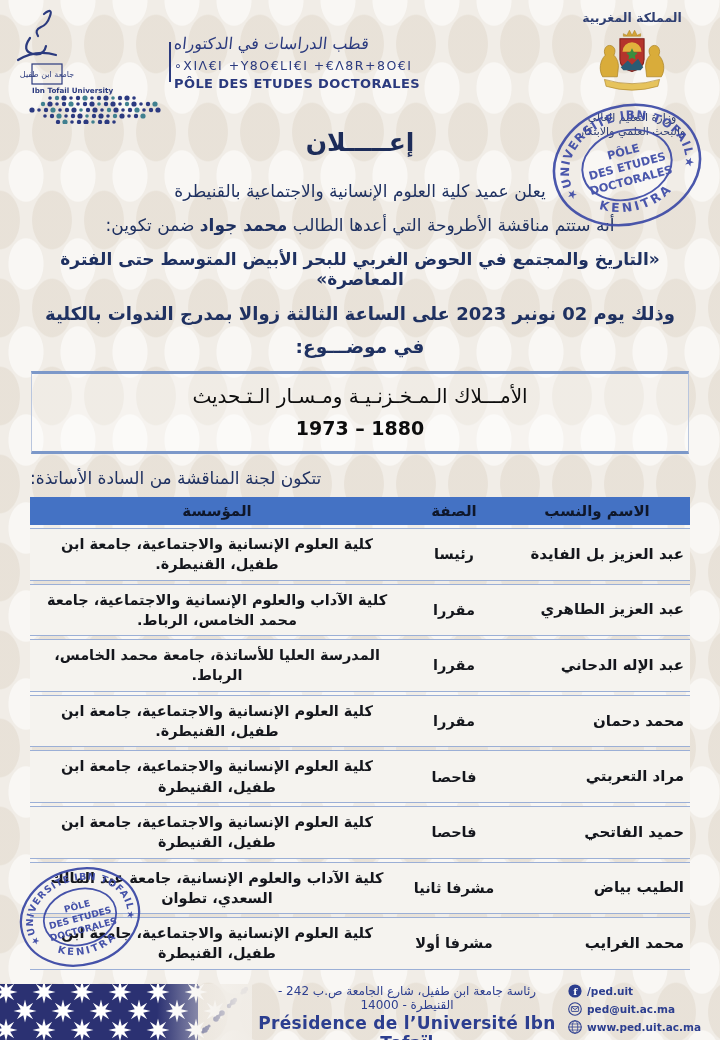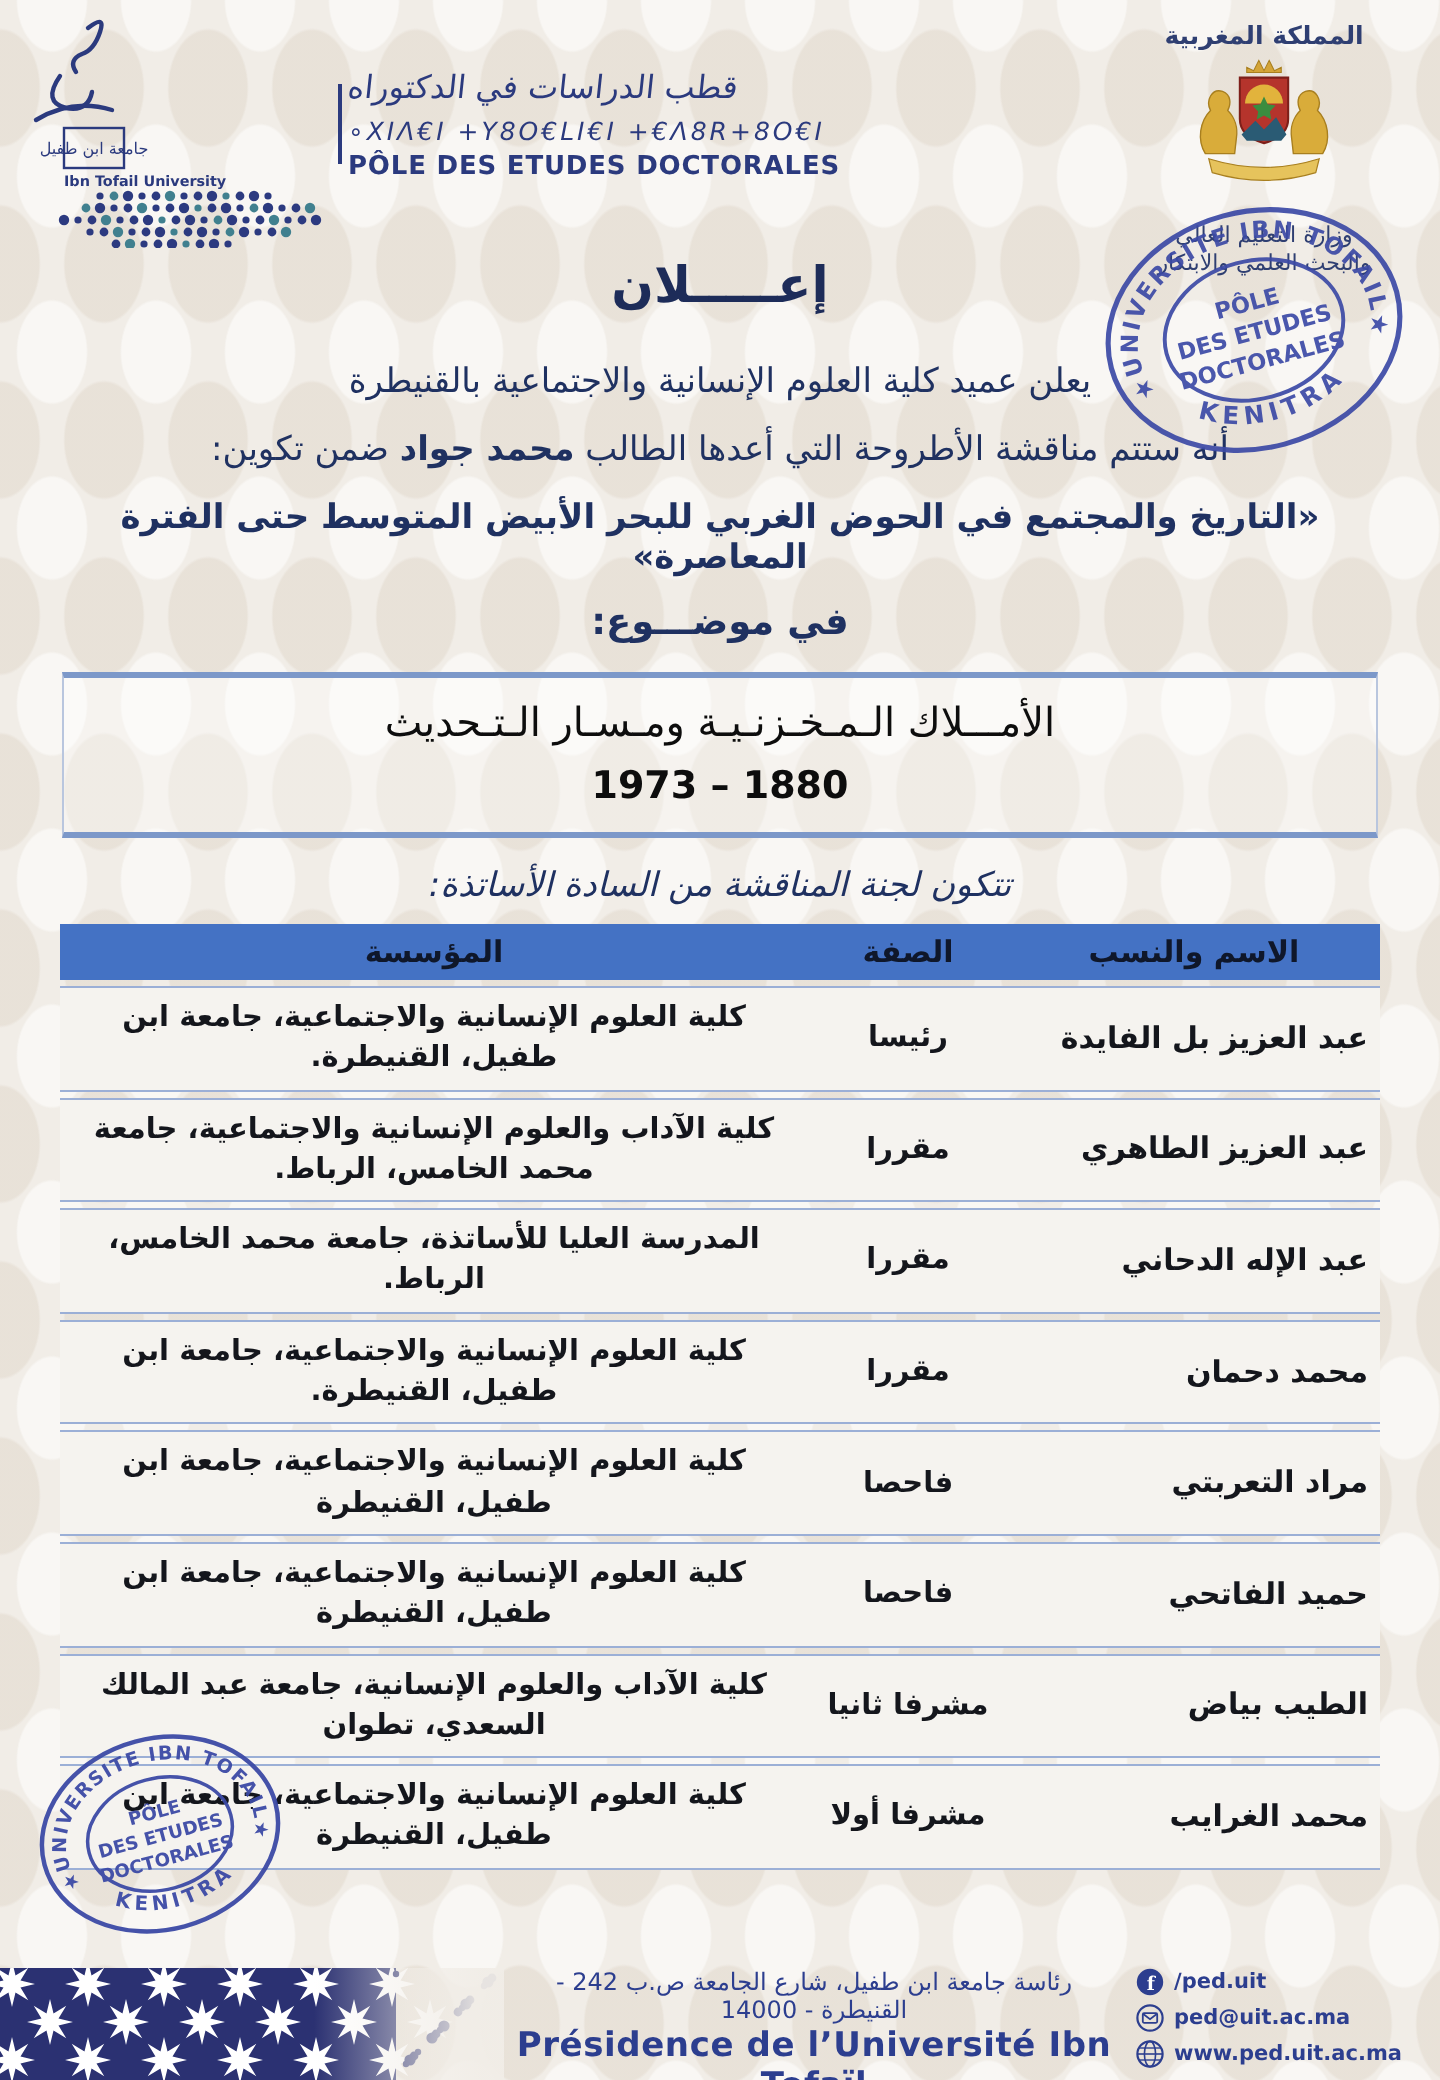--- a/index.html
+++ b/index.html
@@ -12,21 +12,21 @@
       radial-gradient(ellipse 34px 50px at 0px 44px, rgba(224,215,202,.5) 57%, rgba(224,215,202,0) 60%),
       radial-gradient(ellipse 34px 50px at 52px 44px, rgba(224,215,202,.5) 57%, rgba(224,215,202,0) 60%);
     background-size:52px 88px;}
   
   .pole-logo{position:absolute;left:6px;top:8px;display:flex;gap:8px;z-index:2;}
   .logo-art{position:relative;width:160px;height:116px;flex:none;}
   .logo-art svg{position:absolute;left:0;top:0;}
   .logo-text{padding-top:26px;position:relative;color:#2b3a7e;text-align:left;}
   .vdiv{position:absolute;left:-5px;top:34px;width:2px;height:40px;background:#2b3a7e;}
   .l-ar{font-size:16px;transform:skewX(-6deg);white-space:nowrap;}
-  .l-tif{font-size:12.5px;letter-spacing:1.5px;margin-top:5px;white-space:nowrap;font-style:italic;}
+  .l-tif{font-size:12.5px;letter-spacing:1.5px;margin-top:5px;white-space:nowrap;}
   .l-fr{font-size:13px;font-weight:bold;letter-spacing:.4px;margin-top:3px;white-space:nowrap;}
   
   .kingdom{position:absolute;right:8px;top:10px;width:160px;text-align:center;color:#2f3f72;z-index:2;}
   .k-title{font-size:12.5px;font-weight:bold;}
   .k-min{font-size:11px;line-height:1.3;}
   
   .stamp{position:absolute;z-index:3;}
   .stamp-tr{right:14px;top:102px;width:158px;height:126px;opacity:.92;}
   .stamp-bl{left:16px;top:866px;width:128px;height:102px;opacity:.95;}
   
@@ -36,21 +36,21 @@
   .content p{margin:14px 30px 0;font-size:17px;color:#1f3161;}
   p.b1{margin-top:24px;}
   p.b3{font-weight:bold;}
   p.b4{font-weight:bold;font-size:18px;}
   p.b5{font-weight:bold;font-size:18.5px;margin-top:12px;text-align:center;}
   .thesis-box{margin:14px 31px 0;border-top:3px solid #7c98c9;border-bottom:3px solid #7c98c9;
     border-left:1px solid #b9c6de;border-right:1px solid #b9c6de;background:rgba(255,255,255,.35);
     padding:10px 6px 12px;}
   .th-t{font-size:20px;font-weight:normal;color:#0d0d0d;}
   .th-y{font-size:19px;font-weight:bold;color:#0d0d0d;margin-top:9px;}
-  .intro{text-align:center;font-size:15.5px;margin:10px 32px 0;color:#233a72;font-style:italic;}
+  .intro{text-align:left;font-size:15.5px;margin:10px 32px 0;color:#233a72;}
   table.committee{width:660px;margin:6px auto 0;border-collapse:separate;border-spacing:0 3px;table-layout:fixed;}
   table.committee th{background:#4472c4;color:#0f172a;font-size:15px;font-weight:bold;padding:5px 4px;text-align:center;}
   table.committee td{background:#f5f3ef;border-top:1px solid #9bafd6;border-bottom:1px solid #9bafd6;
     font-weight:bold;color:#14161c;padding:5px 6px;line-height:1.4;vertical-align:middle;}
   td.c-name{width:178px;text-align:right;padding-right:16px;font-size:15px;}
   td.c-role{width:92px;text-align:center;font-size:14.5px;}
   td.c-inst{text-align:center;font-size:14.5px;}
   
   .footer{position:absolute;left:0;bottom:0;width:701px;height:56px;display:flex;align-items:flex-start;z-index:4;}
   .f-pattern{position:relative;width:252px;height:56px;flex:none;}
@@ -200,20 +200,21 @@
       <text x="80" y="69" fill="#3c4aa6" font-size="11.5" font-weight="bold" text-anchor="middle">DES ETUDES</text>
       <text x="80" y="84" fill="#3c4aa6" font-size="11.5" font-weight="bold" text-anchor="middle">DOCTORALES</text>
     </g>
   </svg>
 
   <div class="content" dir="rtl">
     <div class="t1">إعـــــلان</div>
     <p class="b1">يعلن عميد كلية العلوم الإنسانية والاجتماعية بالقنيطرة</p>
     <p class="b2"><span>أنه ستتم مناقشة الأطروحة التي أعدها الطالب </span><b>محمد جواد</b><span> ضمن تكوين:</span></p>
     <p class="b3">«التاريخ والمجتمع في الحوض الغربي للبحر الأبيض المتوسط حتى الفترة المعاصرة»</p>
+    <p class="b4">وذلك يوم 02 نونبر 2023 على الساعة الثالثة زوالا بمدرج الندوات بالكلية</p>
     <p class="b5">في موضـــوع:</p>
 
     <div class="thesis-box">
       <div class="th-t">الأمـــلاك الـمـخـزنـيـة ومـسـار الـتـحديث</div>
       <div class="th-y">1880 – 1973</div>
     </div>
 
     <p class="intro">تتكون لجنة المناقشة من السادة الأساتذة:</p>
 
     <table class="committee">

